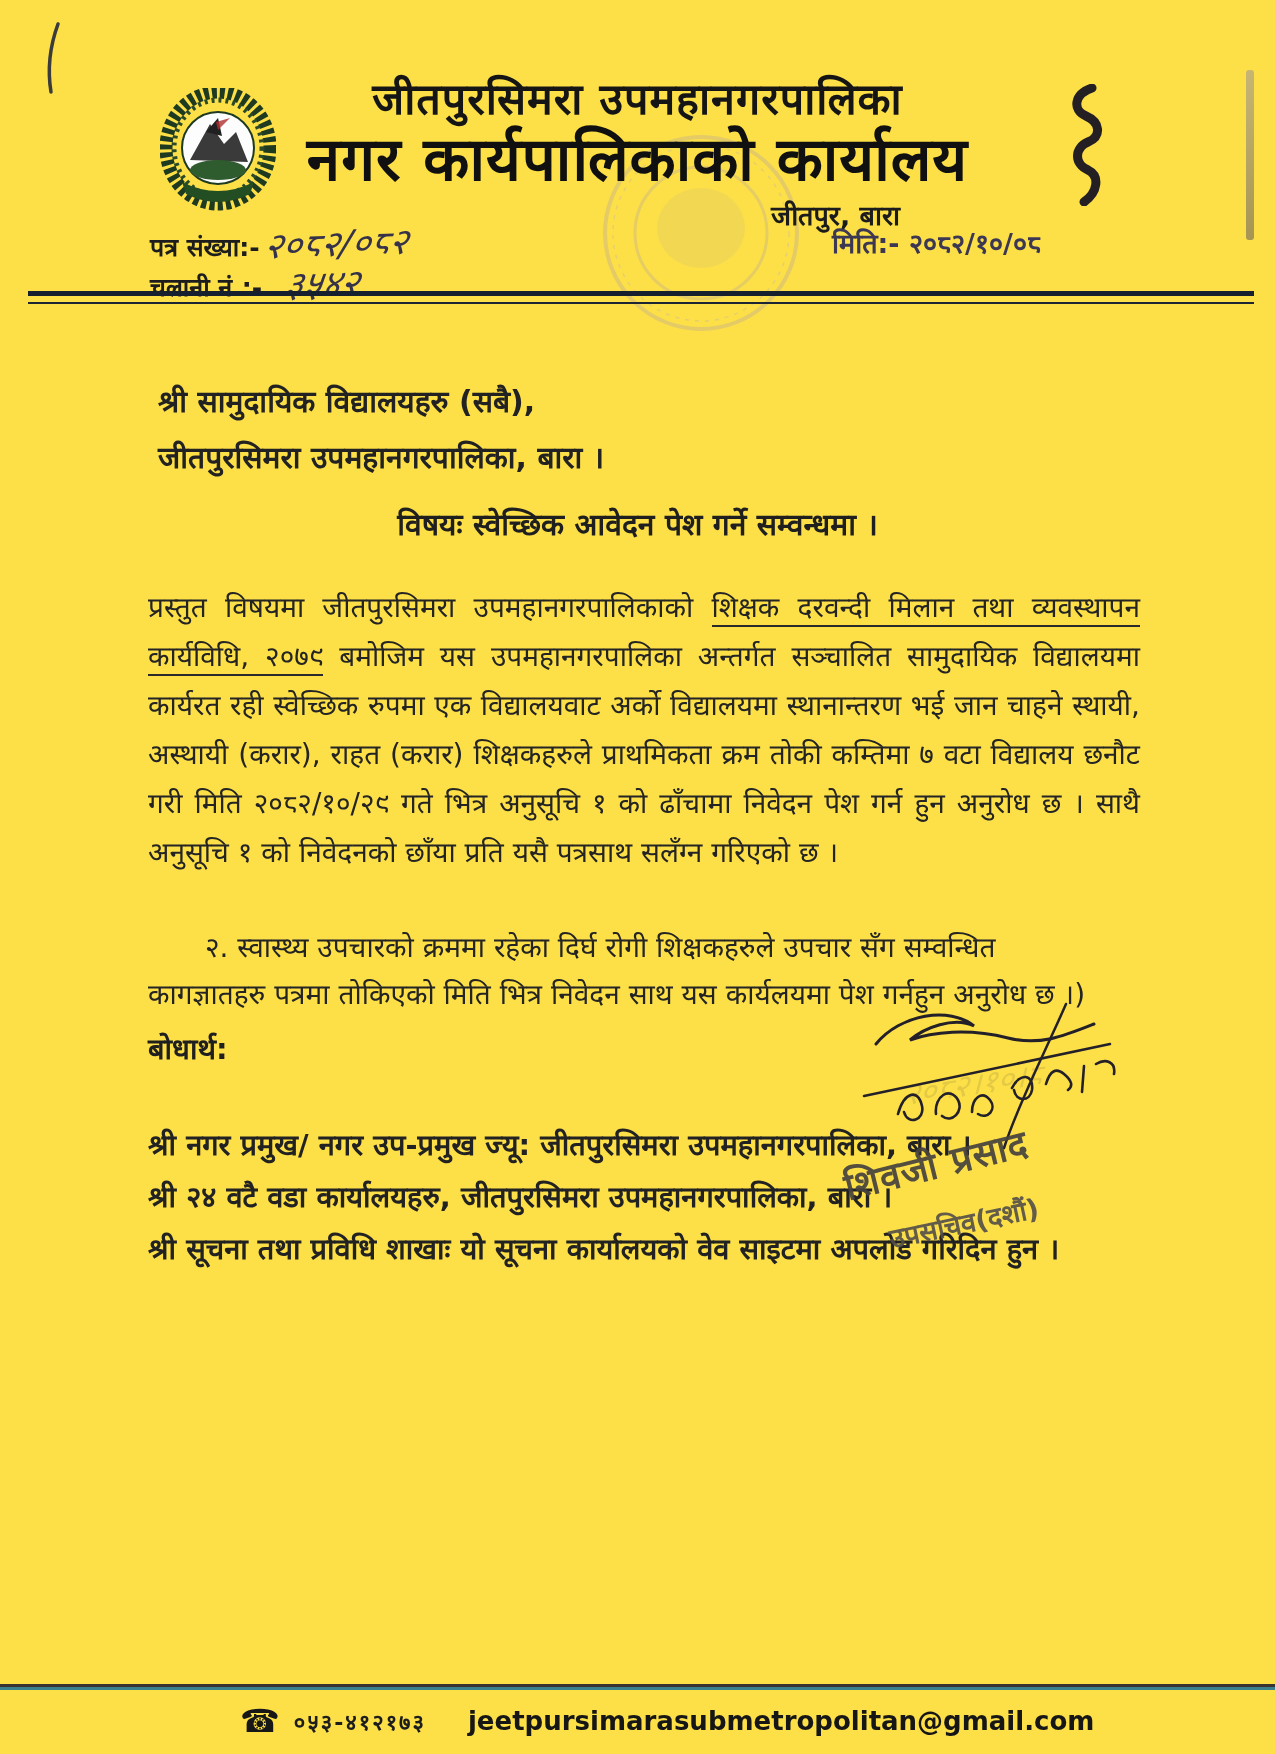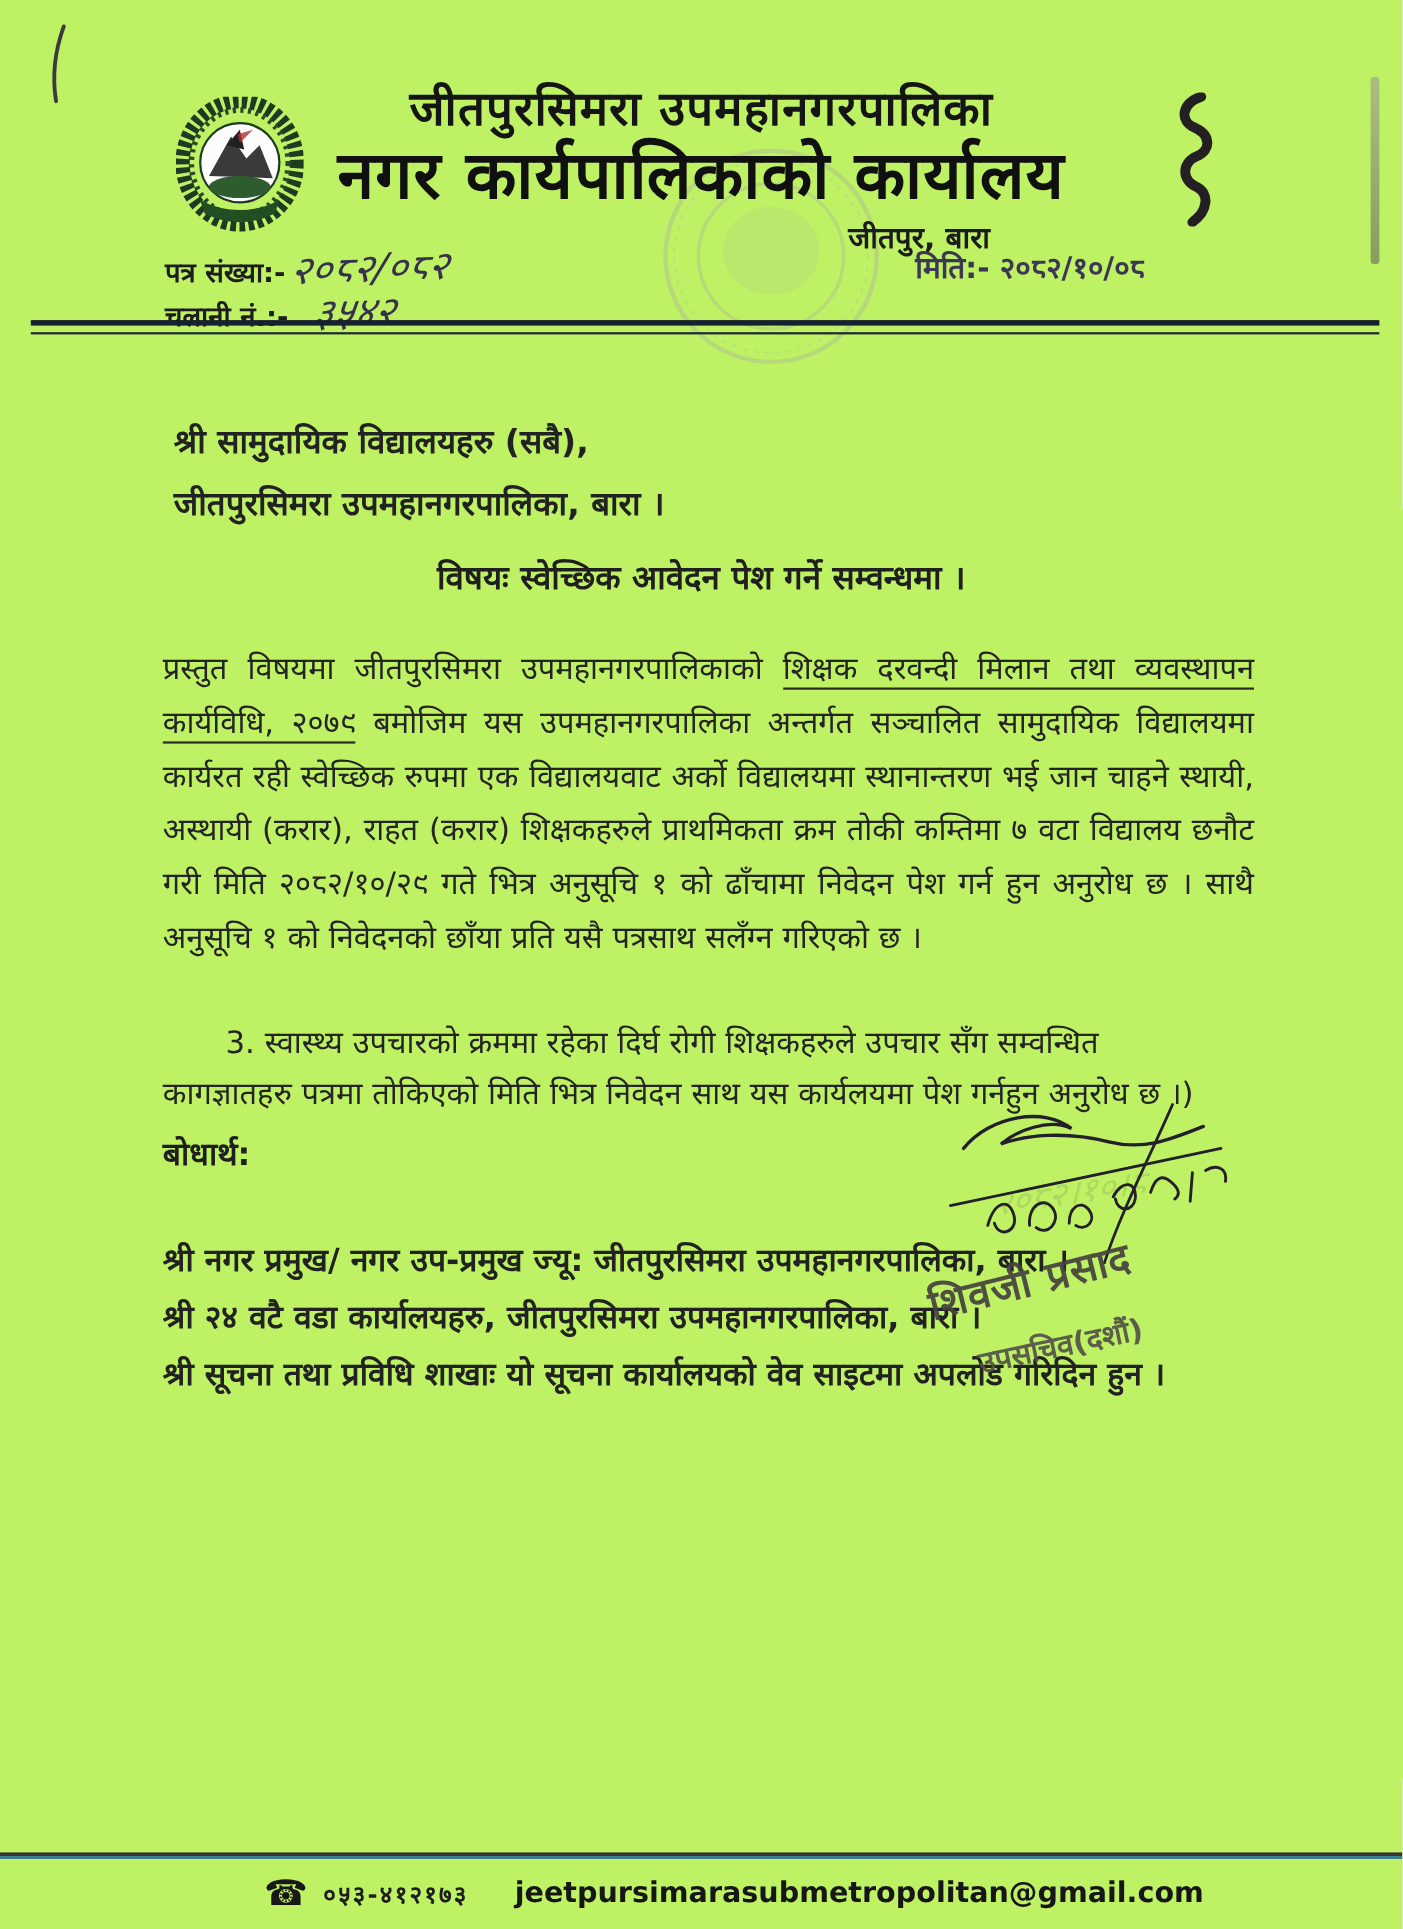--- a/index.html
+++ b/index.html
@@ -1,18 +1,18 @@
 <!DOCTYPE html>
 <html lang="ne"><head>
 <meta charset="utf-8">
 <style>
   html,body{margin:0;padding:0;background:#efeceb;}
   .page{
     position:relative;width:1275px;height:1754px;margin:0 auto;
-    background:#bef264;overflow:hidden;
+    background:#fde047;overflow:hidden;
     font-family:"DejaVu Sans","Liberation Sans",sans-serif;
     color:#2b2b2b;
   }
   .abs{position:absolute;}
   .center{left:0;right:0;text-align:center;}
   .org-name{top:68px;font-size:43px;font-weight:800;color:#151515;letter-spacing:1px;}
   .office-name{top:116px;font-size:60px;font-weight:800;color:#101010;letter-spacing:1px;}
   .place1{top:196px;left:340px;width:560px;text-align:right;font-size:27px;font-weight:700;color:#1c1c1c;}
   .place2{top:238px;left:340px;width:560px;text-align:center;font-size:27px;font-weight:700;color:#1c1c1c;}
   .meta-label{font-size:25px;font-weight:700;color:#1d1d1d;}
@@ -118,21 +118,21 @@
   <div class="abs rule-thick"></div>
   <div class="abs rule-thin"></div>
 
   <div class="abs addr1">श्री सामुदायिक विद्यालयहरु (सबै),</div>
   <div class="abs addr2">जीतपुरसिमरा उपमहानगरपालिका, बारा ।</div>
 
   <div class="abs center subject">विषयः स्वेच्छिक आवेदन पेश गर्ने सम्वन्धमा ।</div>
 
   <div class="abs body-par"><span>प्रस्तुत विषयमा जीतपुरसिमरा उपमहानगरपालिकाको </span><span class="u">शिक्षक दरवन्दी मिलान तथा व्यवस्थापन कार्यविधि, २०७९</span><span> बमोजिम यस उपमहानगरपालिका अन्तर्गत सञ्चालित सामुदायिक विद्यालयमा कार्यरत रही स्वेच्छिक रुपमा एक विद्यालयवाट अर्को विद्यालयमा स्थानान्तरण भई जान चाहने स्थायी, अस्थायी (करार), राहत (करार) शिक्षकहरुले प्राथमिकता क्रम तोकी कम्तिमा ७ वटा विद्यालय छनौट गरी मिति २०८२/१०/२९ गते भित्र अनुसूचि १ को ढाँचामा निवेदन पेश गर्न हुन अनुरोध छ । साथै अनुसूचि १ को निवेदनको छाँया प्रति यसै पत्रसाथ सलँग्न गरिएको छ ।</span></div>
 
-  <div class="abs note-line note2">3. स्वास्थ्य उपचारको क्रममा  रहेका दिर्घ रोगी शिक्षकहरुले उपचार सँग सम्वन्धित</div>
+  <div class="abs note-line note2">२. स्वास्थ्य उपचारको क्रममा  रहेका दिर्घ रोगी शिक्षकहरुले उपचार सँग सम्वन्धित</div>
   <div class="abs note-line note3">कागज्ञातहरु  पत्रमा तोकिएको मिति भित्र निवेदन साथ यस कार्यलयमा पेश गर्नहुन अनुरोध छ ।)</div>
 
   <div class="abs bodharta">बोधार्थ:</div>
 
   <svg class="abs" style="top:992px;left:858px;" width="270" height="160" viewBox="0 0 270 160">
     <path d="M18,52 C42,22 92,14 116,34 C96,24 66,36 52,48 C74,40 110,36 150,46 C182,54 206,44 236,32" stroke="#23202a" stroke-width="3" fill="none" stroke-linecap="round"></path>
     <path d="M6,104 L252,52" stroke="#23202a" stroke-width="2.5" fill="none" stroke-linecap="round"></path>
     <path d="M208,12 C188,58 160,112 146,156" stroke="#23202a" stroke-width="2.5" fill="none" stroke-linecap="round"></path>
     <path d="M40,122 c6,-22 20,-26 24,-8 c3,14 -14,20 -18,6 m32,2 c-2,-18 14,-28 22,-14 c6,11 -6,24 -16,16 m30,-4 c0,-14 10,-22 18,-12 c7,9 -2,20 -12,14 m34,-26 c8,-16 22,-14 20,2 c-2,12 -16,12 -18,0 m32,-6 q6,-20 18,-10 t4,16 m16,-24 l-2,26 m14,-28 c10,-6 20,-2 18,10" stroke="#23202a" stroke-width="2.6" fill="none" stroke-linecap="round"></path>
   </svg>

